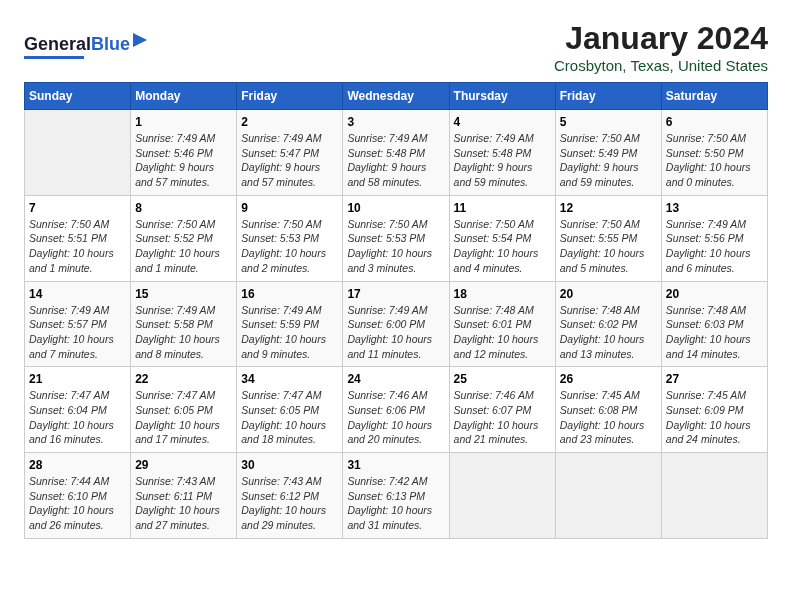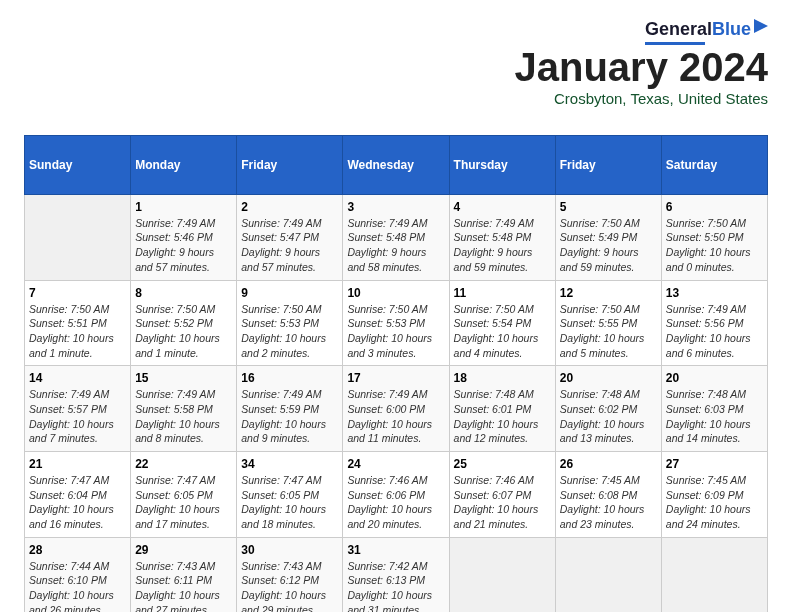--- a/index.html
+++ b/index.html
@@ -6,23 +6,22 @@
     body {
       font-family: Arial, sans-serif;
       background: #fff;
       width: 792px;
       min-height: 612px;
       padding: 20px 24px;
     }
     .header {
       display: flex;
       justify-content: space-between;
-      align-items: flex-end;
-      margin-bottom: 28px;
-      flex-direction: column;
+      align-items: center;
+      margin-bottom: 8px;
     }
     .logo {
       display: flex;
       flex-direction: column;
       align-items: flex-start;
     }
     .logo-text {
       font-size: 18px;
       font-weight: bold;
       color: #1a1a2e;
@@ -32,38 +31,38 @@
     .logo-line {
       width: 60px;
       height: 3px;
       background: #2563c7;
       margin-top: 2px;
     }
     .title-block {
       text-align: right;
     }
     .title-block h1 {
-      font-size: 40px;
+      font-size: 32px;
       font-weight: bold;
       color: #222;
     }
     .title-block h2 {
       font-size: 15px;
       font-weight: normal;
       color: #14532d;
     }
     table {
       width: 100%;
       border-collapse: collapse;
       font-size: 11px;
     }
     thead tr th {
       background: #2563c7;
       color: #fff;
-      padding: 22px 4px;
+      padding: 6px 4px;
       text-align: left;
       font-size: 12px;
       font-weight: bold;
       border: 1px solid #1a4fa0;
     }
     tbody tr td {
       border: 1px solid #ccc;
       vertical-align: top;
       padding: 5px 4px;
       min-height: 60px;

